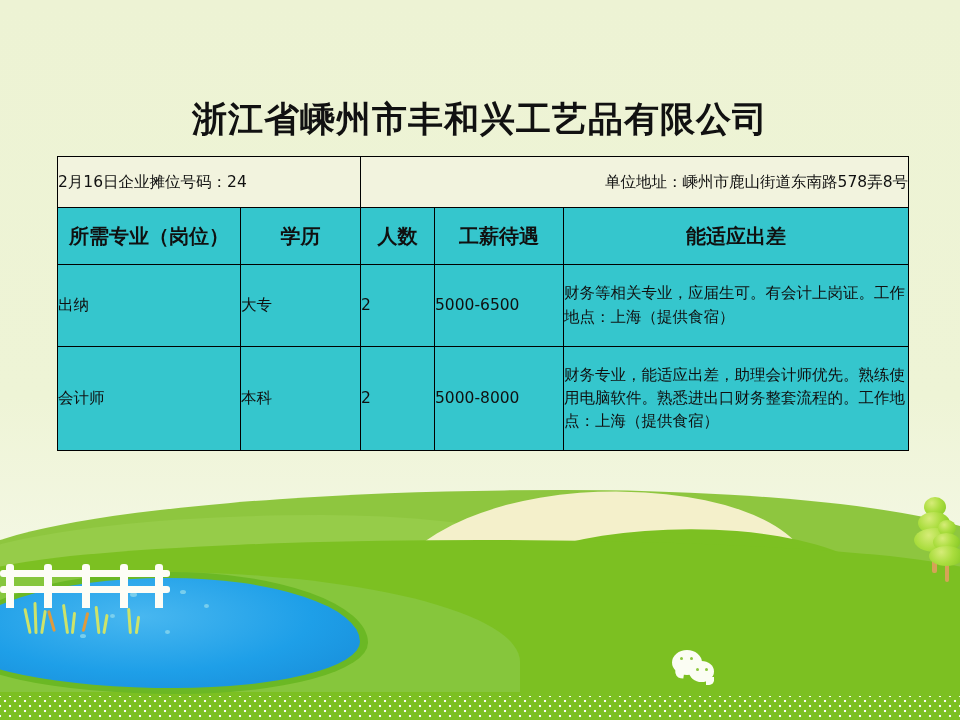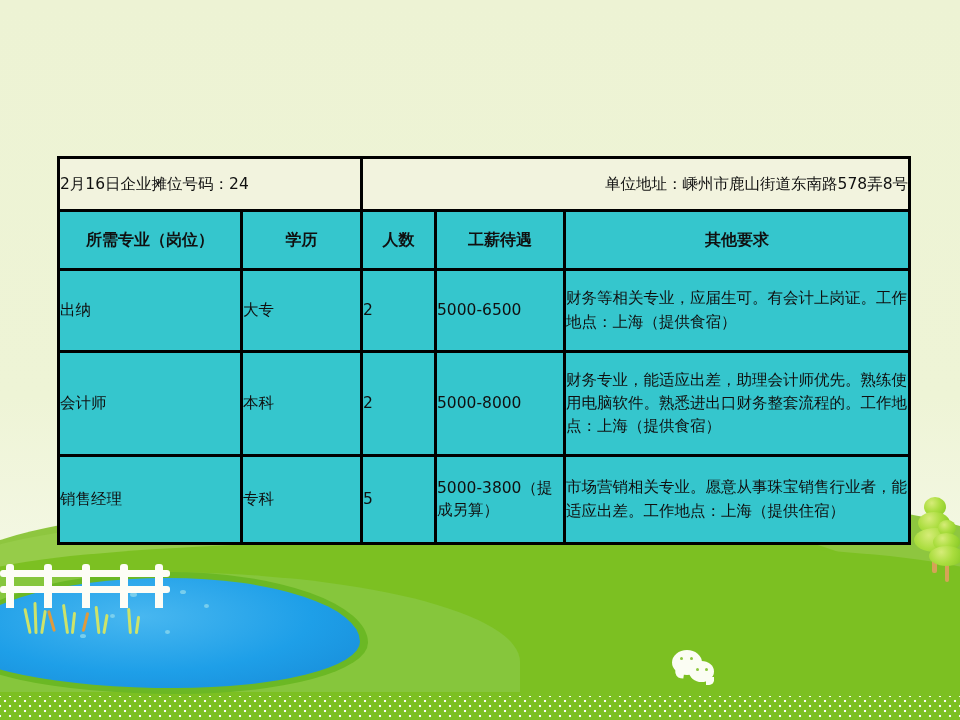--- a/index.html
+++ b/index.html
@@ -133,39 +133,39 @@
   
   #info-table {
     position: absolute;
     left: 57px; top: 156px;
     width: 851px;
     border-collapse: collapse;
     table-layout: fixed;
     background: #35c6cd;
   }
   #info-table td, #info-table th {
-    border: 3px solid #000000;
+    border: 1px solid #000000;
     padding: 0;
     vertical-align: middle;
     color: #101010;
     font-family: "DejaVu Sans", "Liberation Sans", sans-serif;
   }
   .meta-row td {
     background: #f2f3de;
     height: 50px;
     font-size: 15.5px;
     font-weight: normal;
   }
   .meta-left { padding-left: 10px; text-align: left; }
   .meta-right { padding-right: 12px; text-align: right; }
 
   .head-row th {
     background: #35c6cd;
     height: 56px;
-    font-size: 16px;
+    font-size: 20px;
     font-weight: bold;
     text-align: center;
   }
 
   .data-row td {
     background: #35c6cd;
     font-size: 15.5px;
   }
   .c-pos   { width: 183px; }
   .c-edu   { width: 120px; }
@@ -275,65 +275,59 @@
   <div class="tree" style="left:928px; top:520px; width:40px; height:62px;">
     <span class="tree-trunk" style="left:17px; top:40px; width:4px; height:22px;"></span>
     <span class="tree-blob" style="left:10px; top:0px;  width:18px; height:16px;"></span>
     <span class="tree-blob" style="left:5px;  top:13px; width:27px; height:18px;"></span>
     <span class="tree-blob" style="left:1px;  top:26px; width:35px; height:20px;"></span>
   </div>
 
   <div class="bg-layer bottom-strip"></div>
   <div class="bg-layer bottom-dots"></div>
 
+  <div id="doc-title">浙江省嵊州市丰和兴工艺品有限公司</div>
 
   <table id="info-table">
     <colgroup>
       <col class="c-pos">
         <col class="c-edu">
         <col class="c-num">
         <col class="c-pay">
         <col class="c-other">
     </colgroup>
     <tbody>
       <tr class="meta-row">
         <td colspan="2" class="meta-left">2月16日企业摊位号码：24</td>
         <td colspan="3" class="meta-right">单位地址：嵊州市鹿山街道东南路578弄8号</td>
       </tr>
       <tr class="head-row">
         <th>所需专业（岗位）</th>
         <th>学历</th>
         <th>人数</th>
         <th>工薪待遇</th>
-        <th>其他要求</th>
+        <th>能适应出差</th>
       </tr>
 
       <tr class="data-row" style="height:82px;">
         <td class="cell-pad">出纳</td>
         <td class="cell-pad">大专</td>
         <td class="cell-pad">2</td>
         <td class="pay-cell">5000-6500</td>
         <td class="other-cell">财务等相关专业，应届生可。有会计上岗证。工作地点：上海（提供食宿）</td>
       </tr>
 
       <tr class="data-row" style="height:104px;">
         <td class="cell-pad">会计师</td>
         <td class="cell-pad">本科</td>
         <td class="cell-pad">2</td>
         <td class="pay-cell">5000-8000</td>
         <td class="other-cell">财务专业，能适应出差，助理会计师优先。熟练使用电脑软件。熟悉进出口财务整套流程的。工作地点：上海（提供食宿）</td>
       </tr>
 
-      <tr class="data-row" style="height:88px;">
-        <td class="cell-pad">销售经理</td>
-        <td class="cell-pad">专科</td>
-        <td class="cell-pad">5</td>
-        <td class="pay-cell">5000-3800（提成另算）</td>
-        <td class="other-cell">市场营销相关专业。愿意从事珠宝销售行业者，能适应出差。工作地点：上海（提供住宿）</td>
-      </tr>
 
     </tbody>
   </table>
 
   <div id="wechat-footer">
     <div id="wechat-logo">
       <span class="bub bub-big"></span>
       <span class="bub-big-tail"></span>
       <span class="eye" style="left:8px;  top:7px;"></span>
       <span class="eye" style="left:18px; top:7px;"></span>

